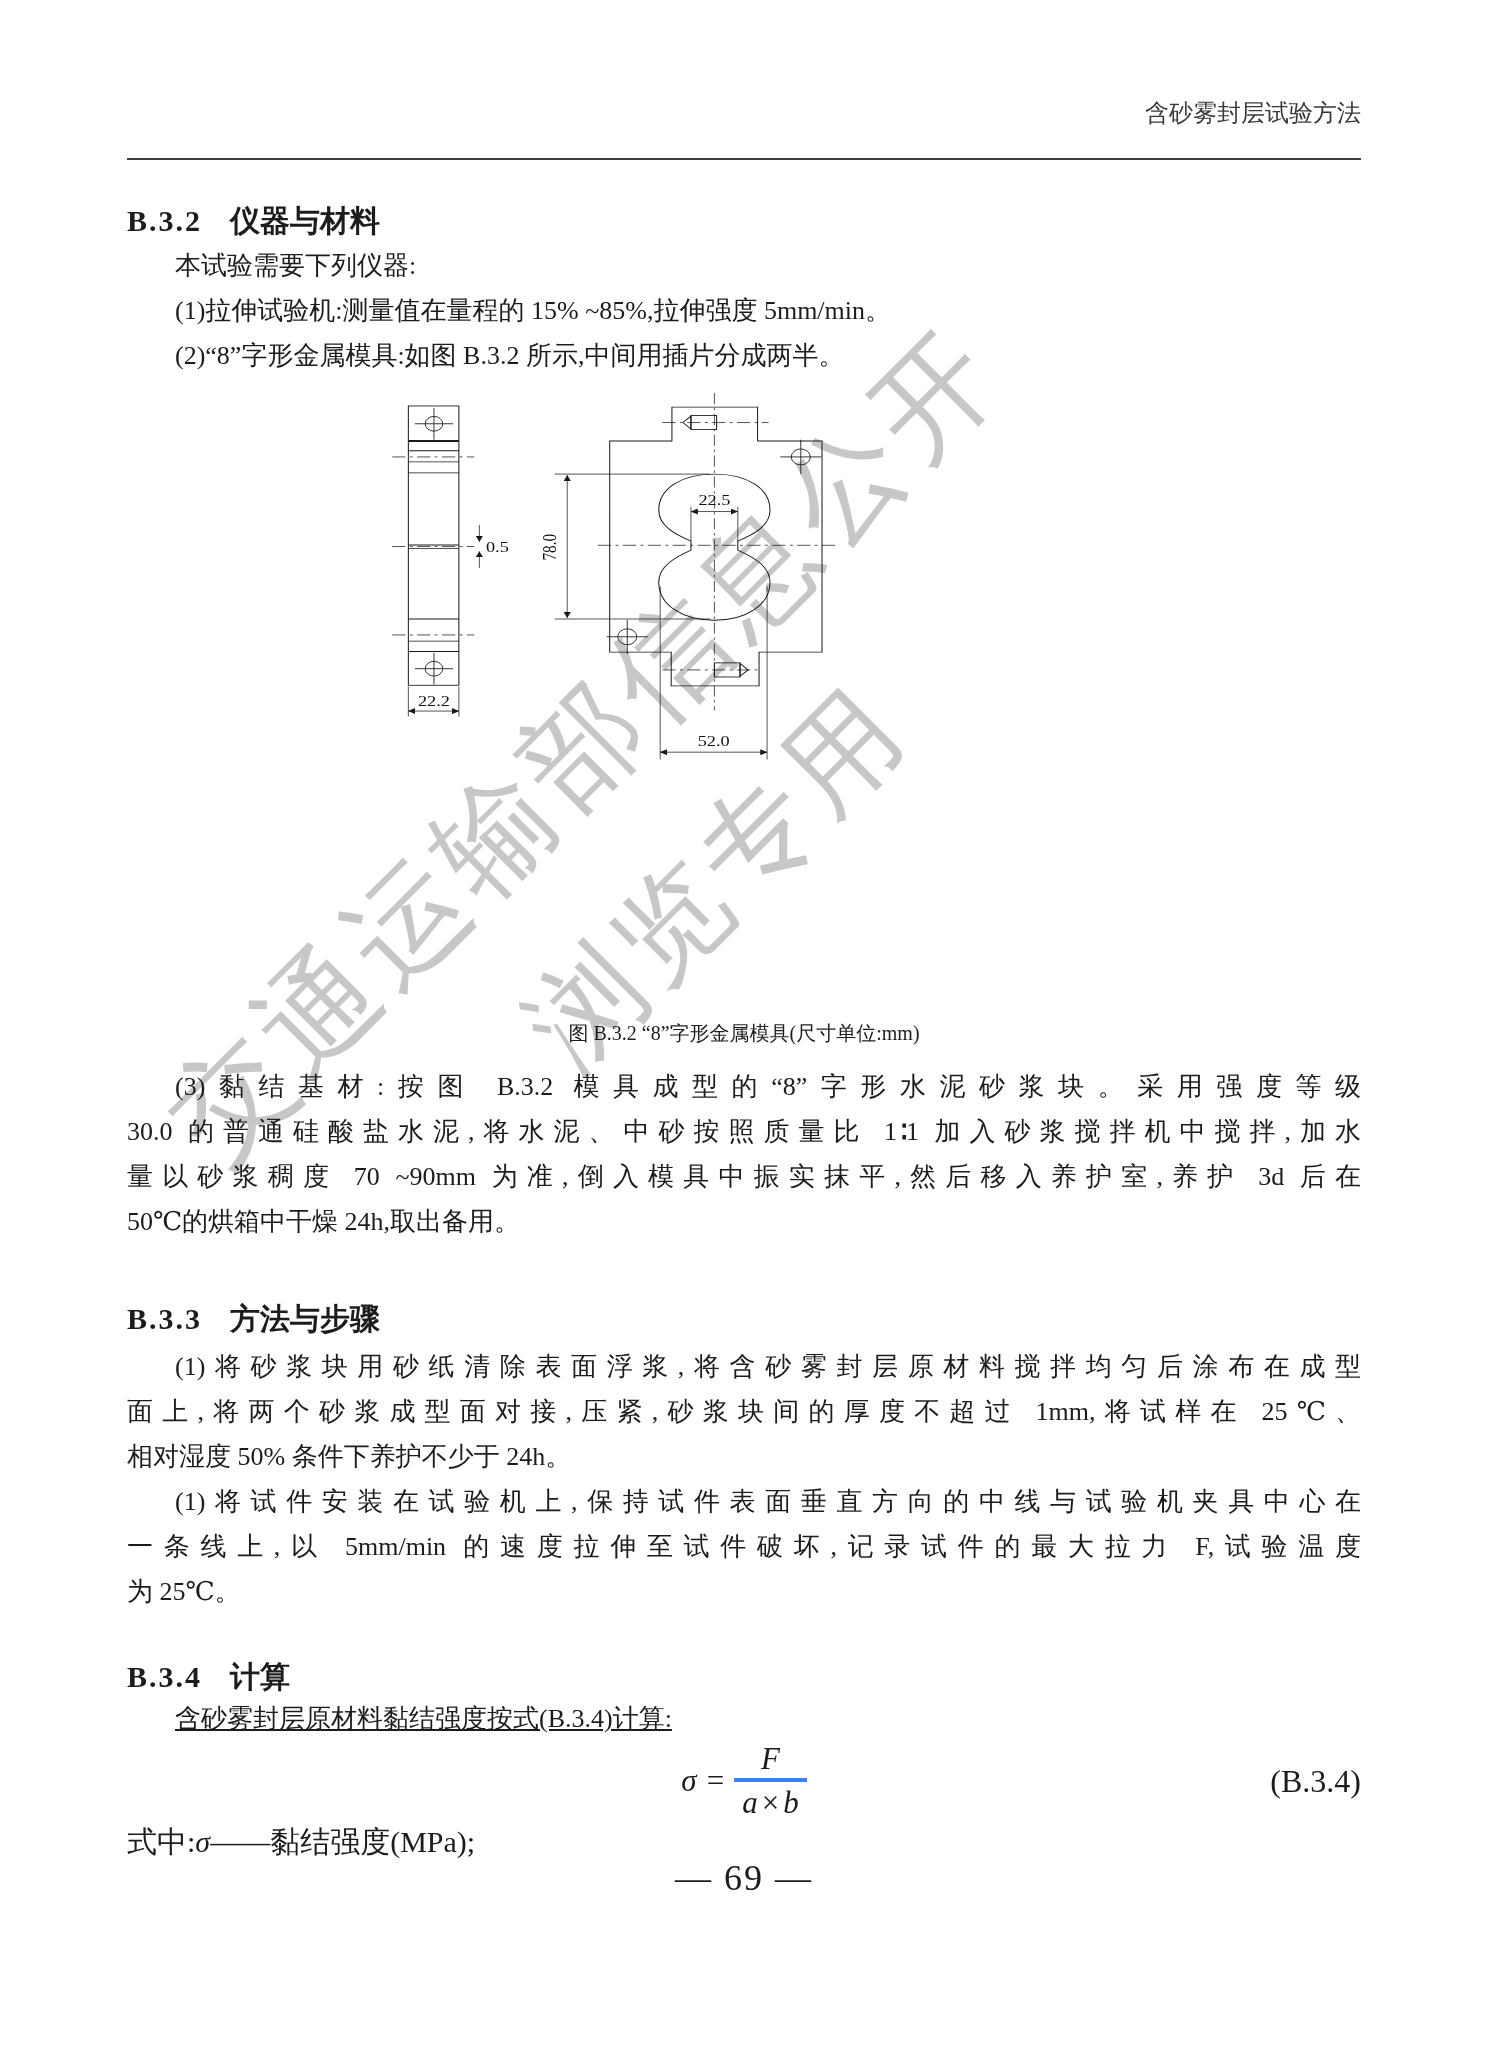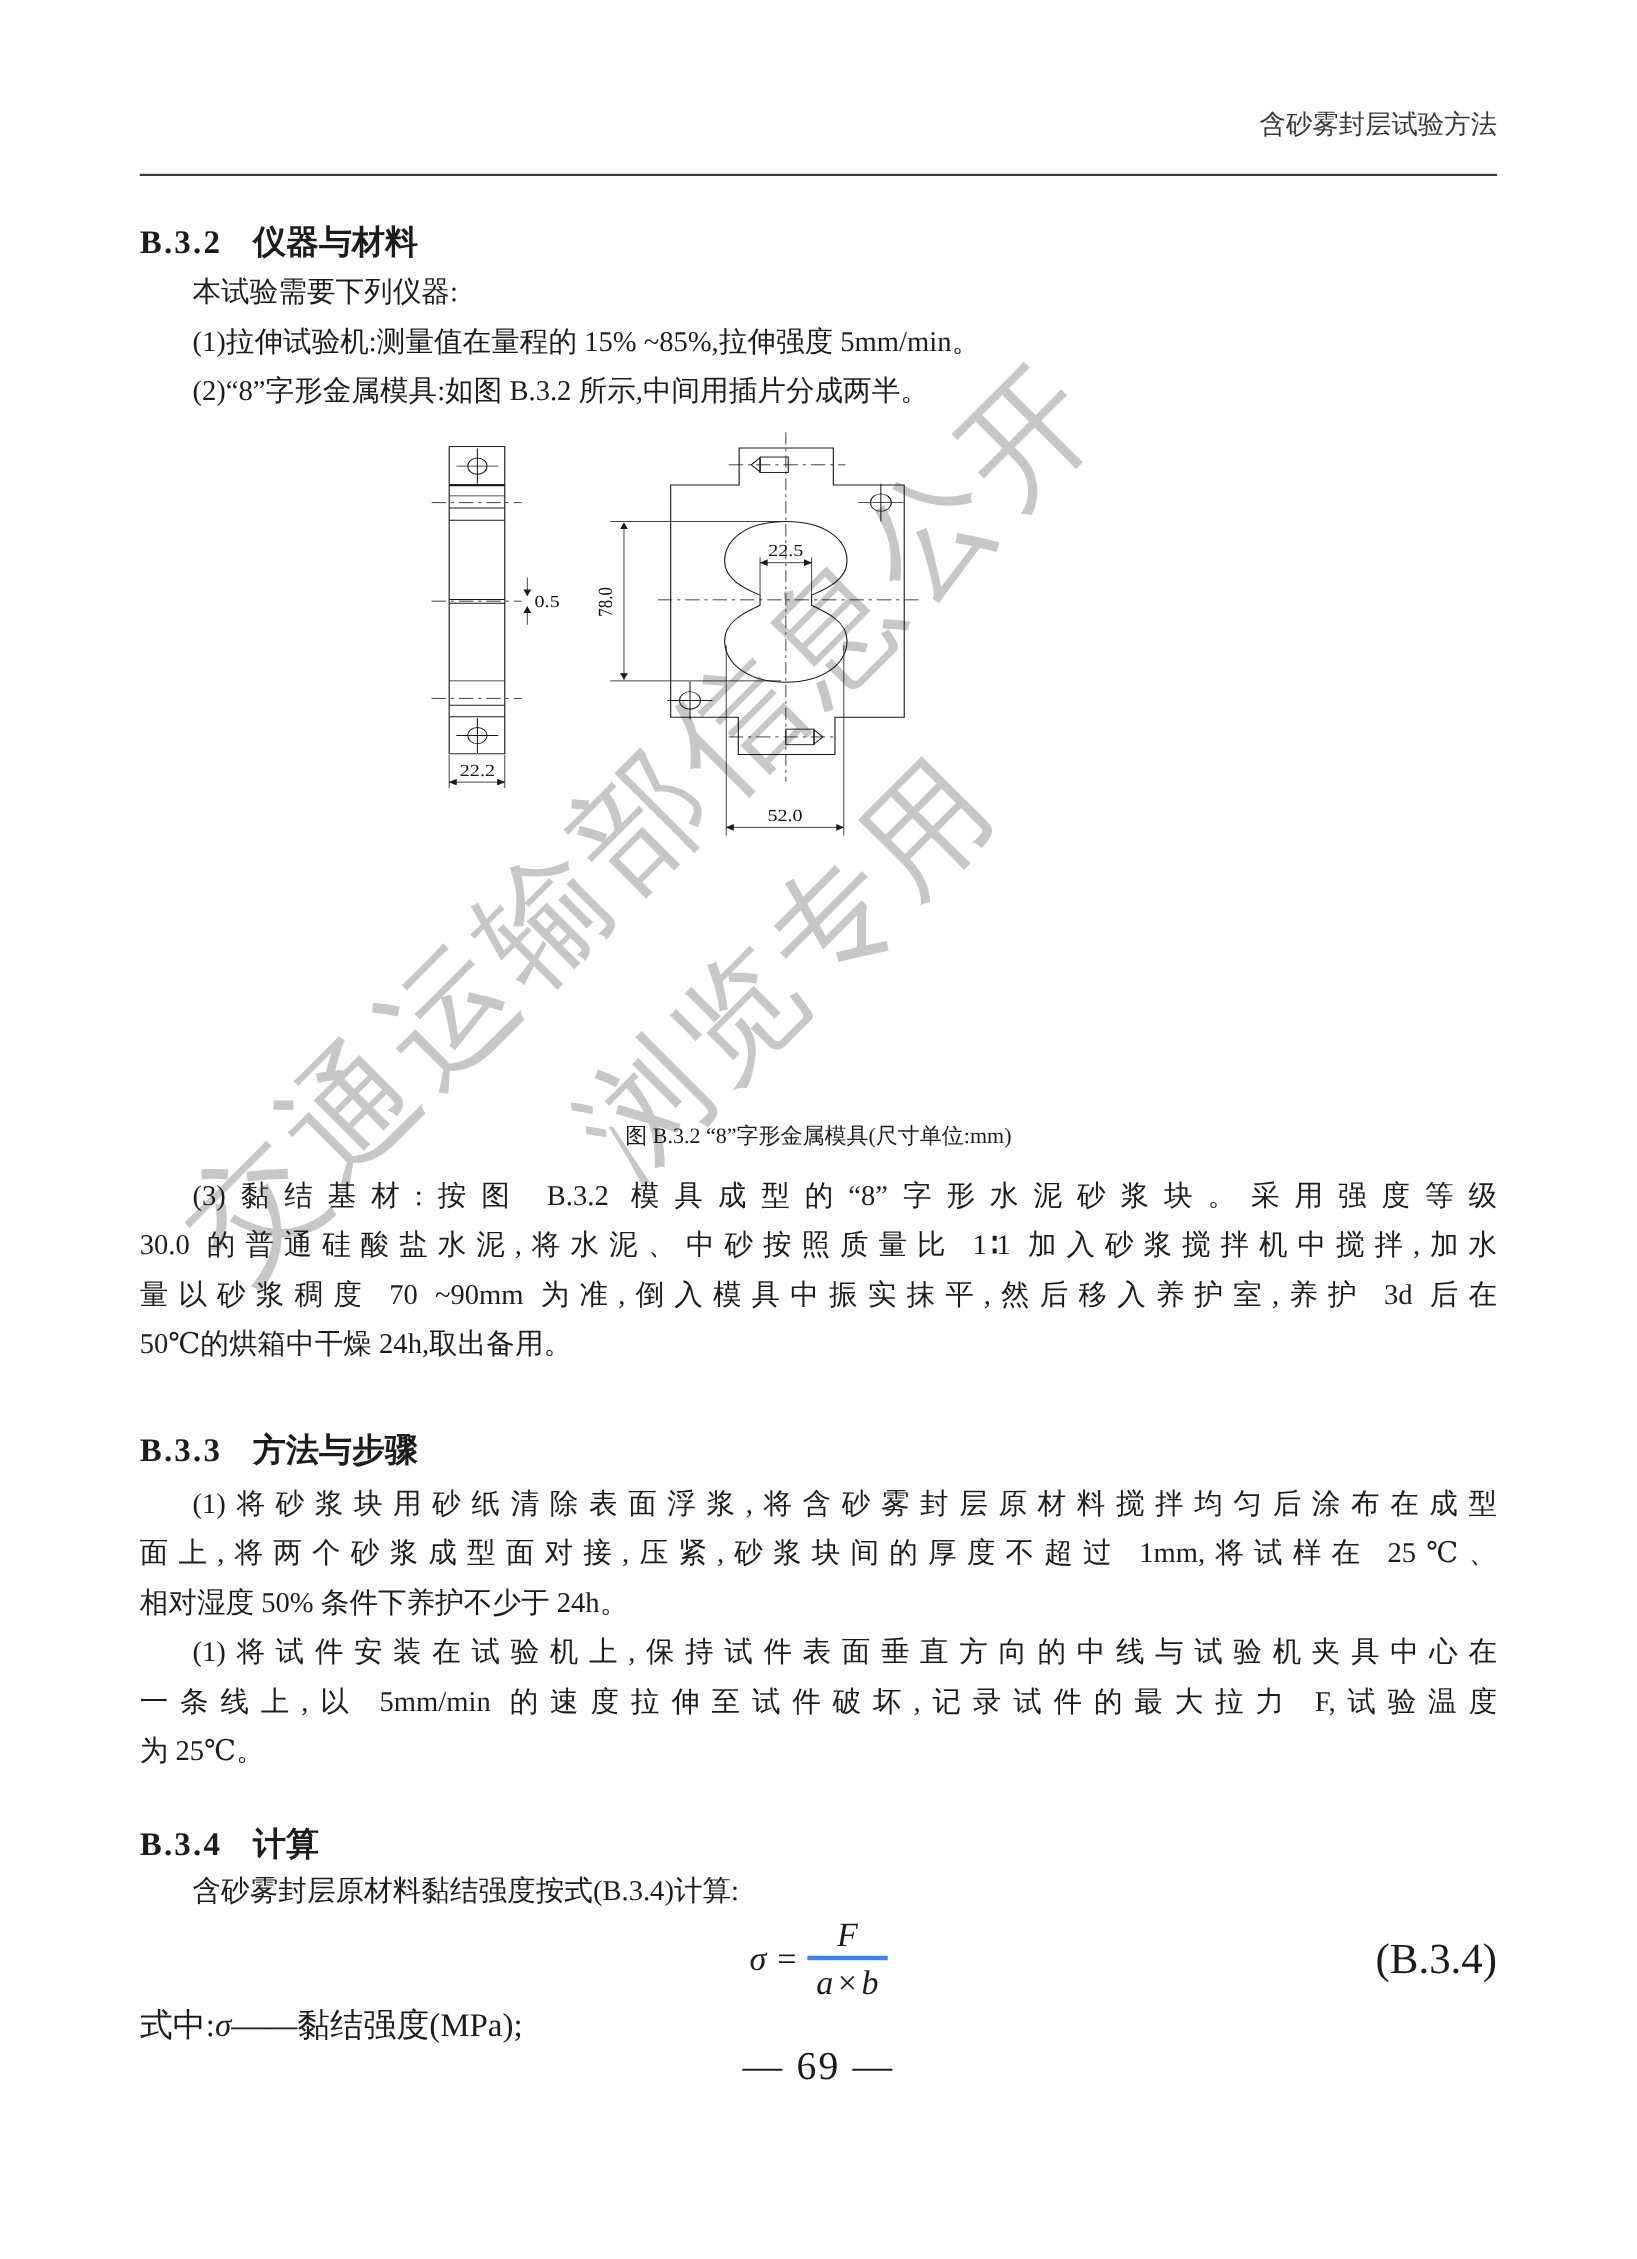--- a/index.html
+++ b/index.html
@@ -54,21 +54,21 @@
   }
   .formula{font-size:31px;display:flex;align-items:center;}
   .fvar{font-style:italic;}
   .feq{margin:0 10px;}
   .frac{display:inline-block;text-align:center;vertical-align:middle;}
   .frac .num{display:block;padding:0 14px 4px 14px;line-height:30px;}
   .frac .den{display:block;border-top:4px solid #3b82f6;padding:6px 8px 0 8px;line-height:30px;}
   .ftimes{font-style:normal;padding:0 4px;}
   .formula-label{
     position:absolute;right:0;top:50%;transform:translateY(-50%);
-    font-size:39px;
+    font-size:32px;
   }
   .where-line{
     position:absolute;top:1820px;left:127px;width:1234px;
     font-size:30px;line-height:44px;z-index:1;white-space:nowrap;
   }
   .pagenum{
     position:absolute;top:1860px;left:127px;width:1234px;
     text-align:center;font-size:36px;line-height:36px;z-index:1;letter-spacing:2px;
   }
   svg text{font-family:"Liberation Serif","DejaVu Serif",serif;}
@@ -224,21 +224,21 @@
     <div class="bline indent fill">(1)将试件安装在试验机上,保持试件表面垂直方向的中线与试验机夹具中心在</div>
     <div class="bline fill">一条线上,以 5mm/min 的速度拉伸至试件破坏,记录试件的最大拉力 F,试验温度</div>
     <div class="bline">为 25℃。</div>
   </div>
 
   <div class="tblock" style="top:1654px;">
     <div class="heading">
       <span class="hnum">B.3.4</span><span class="htitle">计算</span>
     </div>
   </div>
-  <div class="tblock" style="top:1696px;">
+  <div class="tblock" style="top:1696px;text-decoration:underline;">
     <div class="bline indent">含砂雾封层原材料黏结强度按式(B.3.4)计算:</div>
   </div>
 
   <div class="formula-row">
     <div class="formula">
       <span class="fvar">σ</span>
       <span class="feq">=</span>
       <span class="frac">
         <span class="num fvar">F</span>
         <span class="den"><span class="fvar">a</span><span class="ftimes">×</span><span class="fvar">b</span></span>

